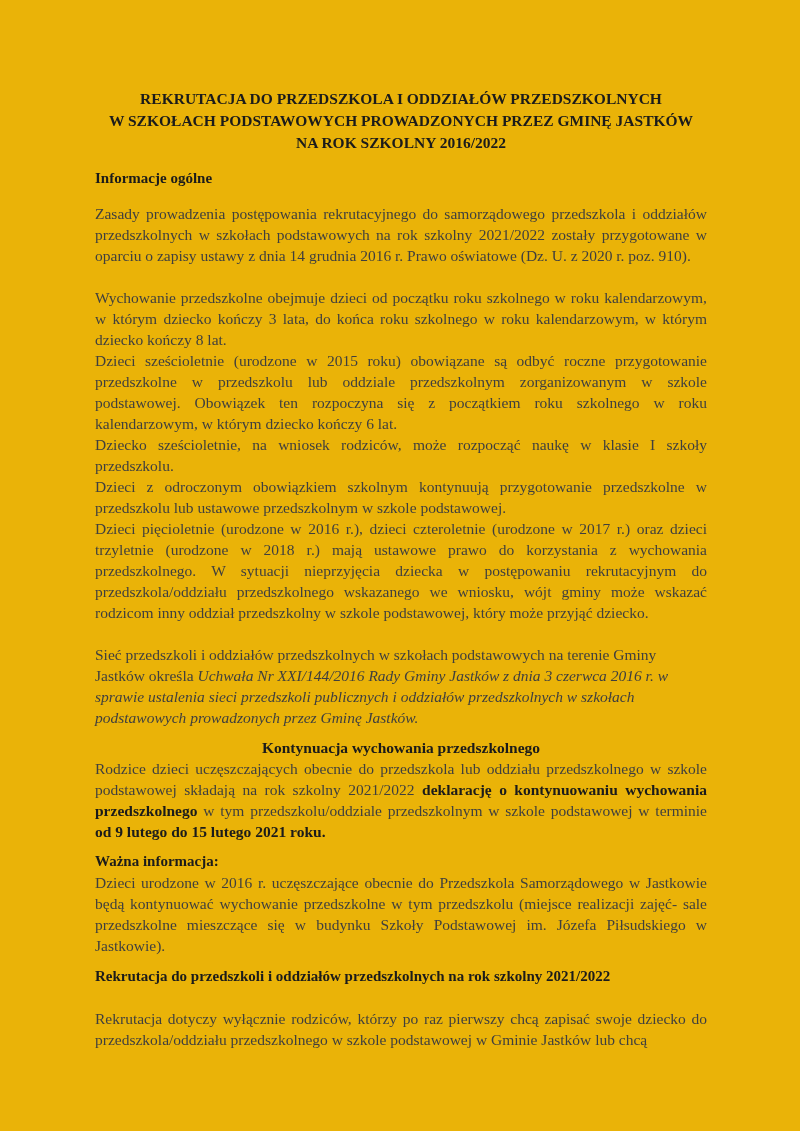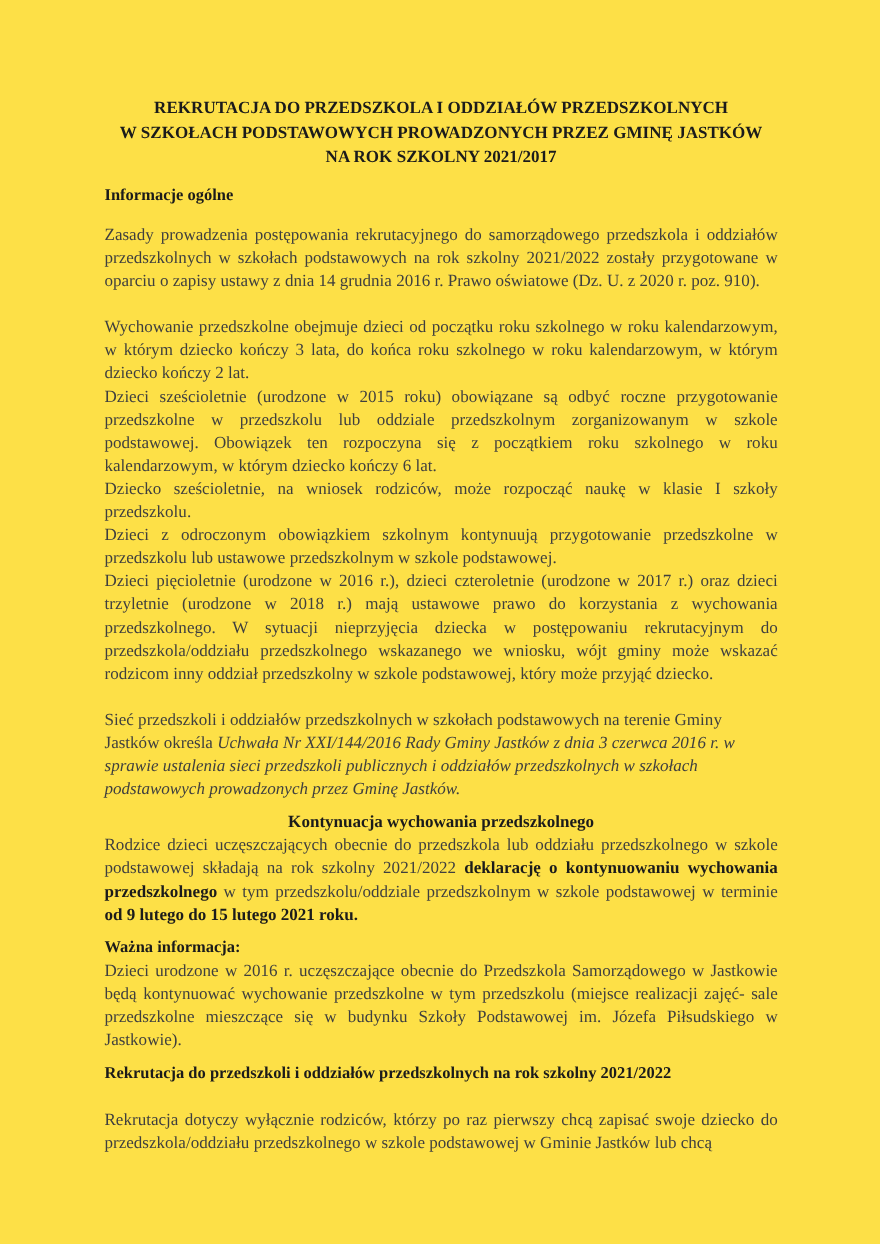--- a/index.html
+++ b/index.html
@@ -4,21 +4,21 @@
 <style>
   html, body {
     margin: 0;
     padding: 0;
     background: #ffffff;
   }
   .page {
     position: relative;
     width: 800px;
     height: 1131px;
-    background: #fde047;
+    background: #eab308;
     overflow: hidden;
     font-family: "Liberation Serif", "DejaVu Serif", serif;
     color: #3f3f3f;
   }
   .content {
     position: absolute;
     left: 95px;
     top: 88px;
     width: 612px;
     font-size: 15.5px;
@@ -66,28 +66,28 @@
 </style>
 </head>
 <body>
 
 <div class="page">
   <div class="content">
 
     <h1 class="doc-title">
       <span class="tline">REKRUTACJA DO PRZEDSZKOLA I ODDZIAŁÓW  PRZEDSZKOLNYCH</span>
       <span class="tline">W SZKOŁACH PODSTAWOWYCH PROWADZONYCH PRZEZ GMINĘ JASTKÓW</span>
-      <span class="tline">NA ROK SZKOLNY 2021/2017</span>
+      <span class="tline">NA ROK SZKOLNY 2016/2022</span>
     </h1>
 
     <h2 class="h-left">Informacje ogólne</h2>
 
     <p class="just gap-sm">Zasady prowadzenia postępowania rekrutacyjnego do samorządowego przedszkola i oddziałów przedszkolnych w szkołach podstawowych na rok szkolny 2021/2022 zostały przygotowane w oparciu o zapisy ustawy z dnia 14 grudnia 2016 r. Prawo oświatowe (Dz. U. z 2020 r. poz. 910).</p>
 
-    <p class="just gap">Wychowanie przedszkolne obejmuje dzieci od początku roku szkolnego w roku kalendarzowym, w którym dziecko kończy 3 lata, do końca roku szkolnego w roku kalendarzowym, w którym dziecko kończy 2 lat.</p>
+    <p class="just gap">Wychowanie przedszkolne obejmuje dzieci od początku roku szkolnego w roku kalendarzowym, w którym dziecko kończy 3 lata, do końca roku szkolnego w roku kalendarzowym, w którym dziecko kończy 8 lat.</p>
     <p class="just">Dzieci sześcioletnie (urodzone w 2015 roku) obowiązane są odbyć roczne przygotowanie przedszkolne w przedszkolu lub oddziale przedszkolnym zorganizowanym w szkole podstawowej. Obowiązek ten rozpoczyna się z początkiem roku szkolnego w roku kalendarzowym, w którym dziecko kończy 6 lat.</p>
     <p class="just">Dziecko sześcioletnie, na wniosek rodziców, może rozpocząć naukę w klasie I szkoły przedszkolu.</p>
     <p class="just">Dzieci z odroczonym obowiązkiem szkolnym kontynuują przygotowanie przedszkolne w przedszkolu lub ustawowe przedszkolnym w szkole podstawowej.</p>
     <p class="just">Dzieci pięcioletnie (urodzone w 2016 r.), dzieci czteroletnie (urodzone w 2017 r.) oraz dzieci trzyletnie (urodzone w 2018 r.) mają ustawowe prawo do korzystania z wychowania przedszkolnego. W sytuacji nieprzyjęcia dziecka w postępowaniu rekrutacyjnym do przedszkola/oddziału przedszkolnego wskazanego we wniosku, wójt gminy może wskazać rodzicom inny oddział przedszkolny w szkole podstawowej, który może  przyjąć dziecko.</p>
 
     <p class="gap"><span>Sieć przedszkoli i oddziałów przedszkolnych w szkołach podstawowych na terenie Gminy Jastków określa </span><span class="i">Uchwała Nr XXI/144/2016 Rady Gminy Jastków z dnia 3 czerwca 2016 r. w sprawie ustalenia sieci przedszkoli publicznych i oddziałów przedszkolnych w szkołach podstawowych prowadzonych przez Gminę Jastków.</span></p>
 
     <h2 class="h-center gap-xs">Kontynuacja wychowania przedszkolnego</h2>
 
     <p class="just gap-lg"><span>Rodzice dzieci uczęszczających obecnie do przedszkola lub oddziału przedszkolnego w szkole podstawowej składają na  rok szkolny 2021/2022 </span><span class="b">deklarację o kontynuowaniu wychowania przedszkolnego</span><span> w tym przedszkolu/oddziale przedszkolnym w szkole podstawowej w terminie </span><span class="b">od 9 lutego do 15 lutego 2021 roku.</span></p>

